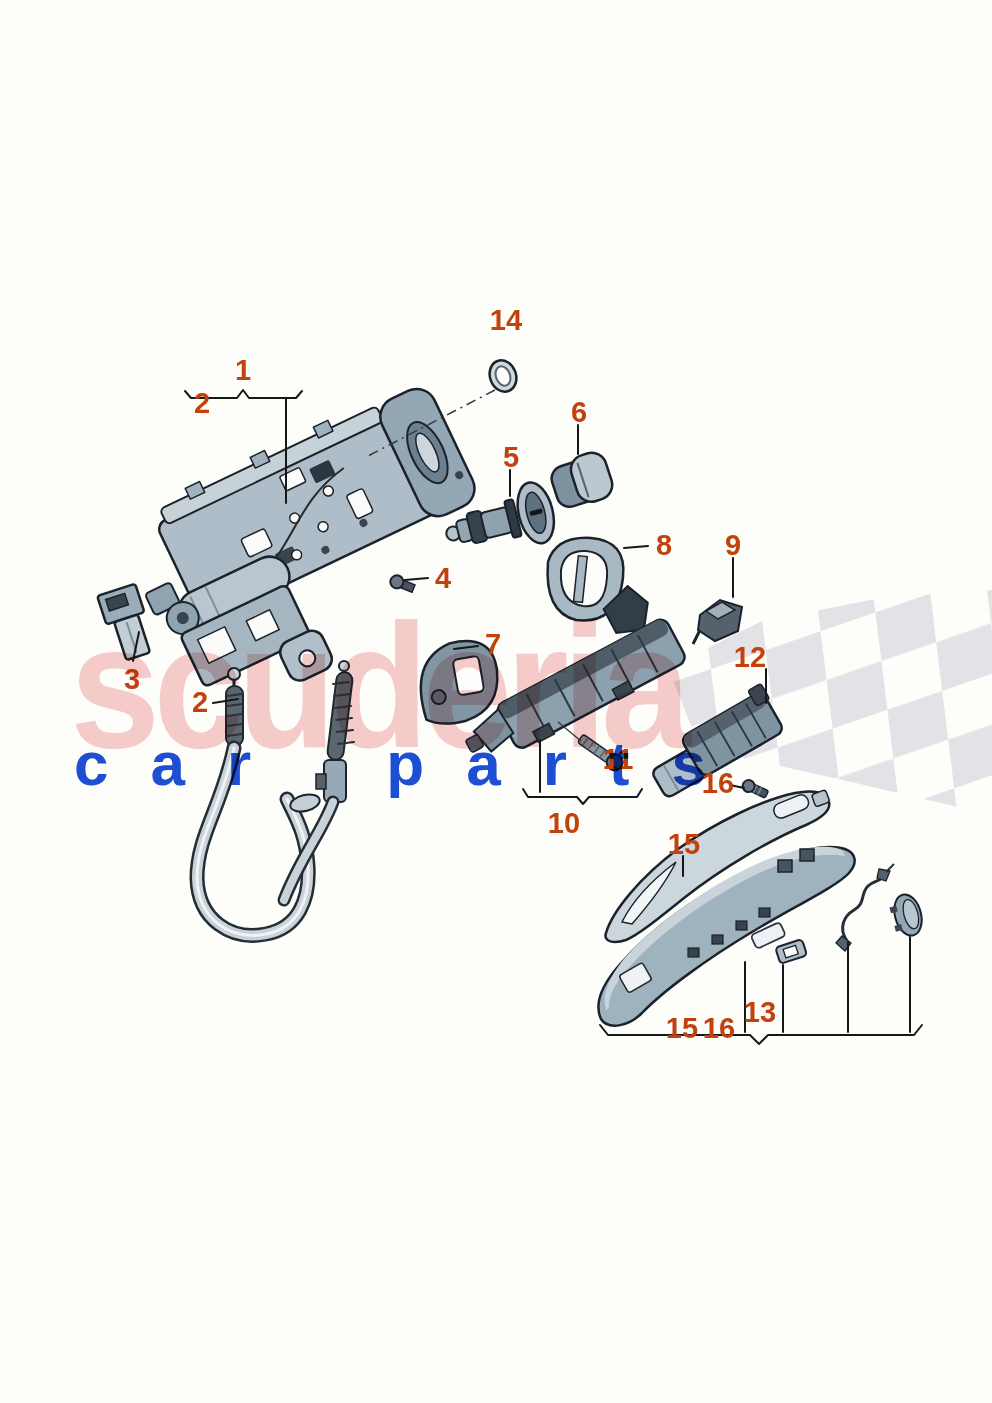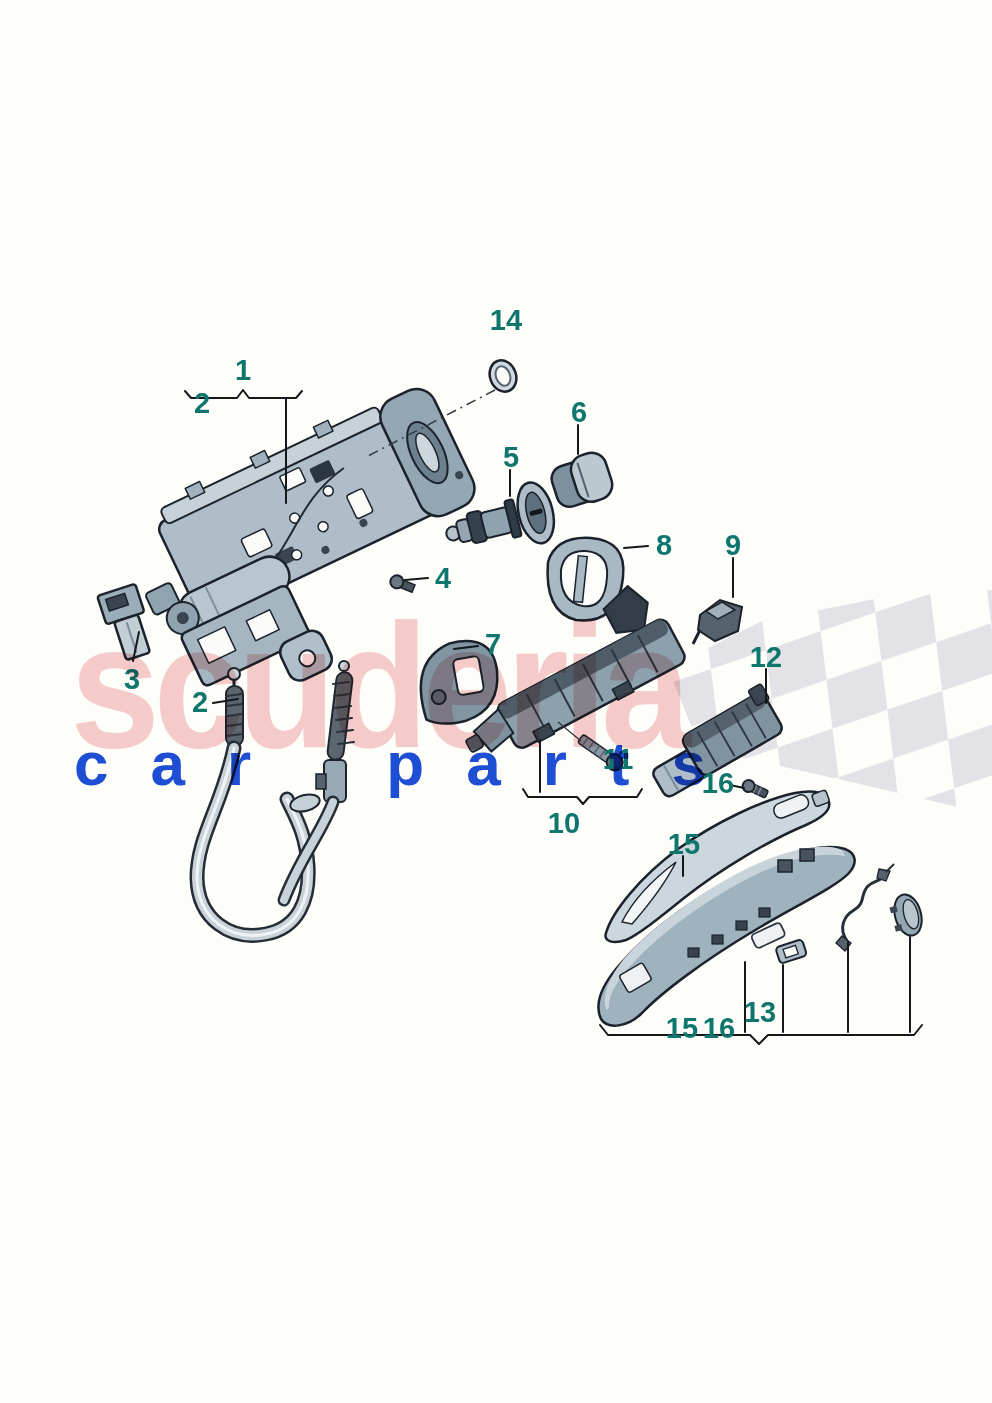--- a/index.html
+++ b/index.html
@@ -1,20 +1,20 @@
 <!DOCTYPE html>
 <html><head>
 <meta charset="utf-8">
 <style>
   html,body{margin:0;padding:0;background:#ffffff;}
   .canvas{position:relative;width:992px;height:1403px;background:#fdfdfa;overflow:hidden;
           font-family:"Liberation Sans",sans-serif;}
   svg{position:absolute;left:0;top:0;}
   .lbl{position:absolute;transform:translate(-50%,-50%);
-       font:700 29px "Liberation Sans",sans-serif;color:#0f766e;white-space:nowrap;text-align:center;}
+       font:700 29px "Liberation Sans",sans-serif;color:#c2410c;white-space:nowrap;text-align:center;}
   .watermark{position:absolute;left:70px;top:598px;
        font:700 176px "Liberation Sans",sans-serif;letter-spacing:-7px;
        color:#f6cdcd;line-height:1;mix-blend-mode:multiply;pointer-events:none;
        transform:scaleX(.92);transform-origin:left top;}
   .watermark2{position:absolute;left:74px;top:733px;
        font:700 62px "Liberation Sans",sans-serif;letter-spacing:42px;word-spacing:34px;
        color:#1d4ed8;line-height:1;mix-blend-mode:multiply;pointer-events:none;}
 </style>
 </head>
 <body>
@@ -279,21 +279,21 @@
   <div class="lbl" style="left:202px;top:403px">2</div>
   <div class="lbl" style="left:506px;top:320px">14</div>
   <div class="lbl" style="left:579px;top:412px">6</div>
   <div class="lbl" style="left:511px;top:457px">5</div>
   <div class="lbl" style="left:664px;top:545px">8</div>
   <div class="lbl" style="left:733px;top:545px">9</div>
   <div class="lbl" style="left:443px;top:578px">4</div>
   <div class="lbl" style="left:493px;top:644px">7</div>
   <div class="lbl" style="left:132px;top:679px">3</div>
   <div class="lbl" style="left:200px;top:702px">2</div>
-  <div class="lbl" style="left:766px;top:657px">12</div>
+  <div class="lbl" style="left:750px;top:657px">12</div>
   <div class="lbl" style="left:718px;top:783px">16</div>
   <div class="lbl" style="left:618px;top:759px">11</div>
   <div class="lbl" style="left:564px;top:823px">10</div>
   <div class="lbl" style="left:684px;top:844px">15</div>
   <div class="lbl" style="left:682px;top:1028px">15</div>
   <div class="lbl" style="left:719px;top:1028px">16</div>
   <div class="lbl" style="left:760px;top:1012px">13</div>
 
   <div class="watermark">scuderia</div>
   <div class="watermark2">car parts</div>

